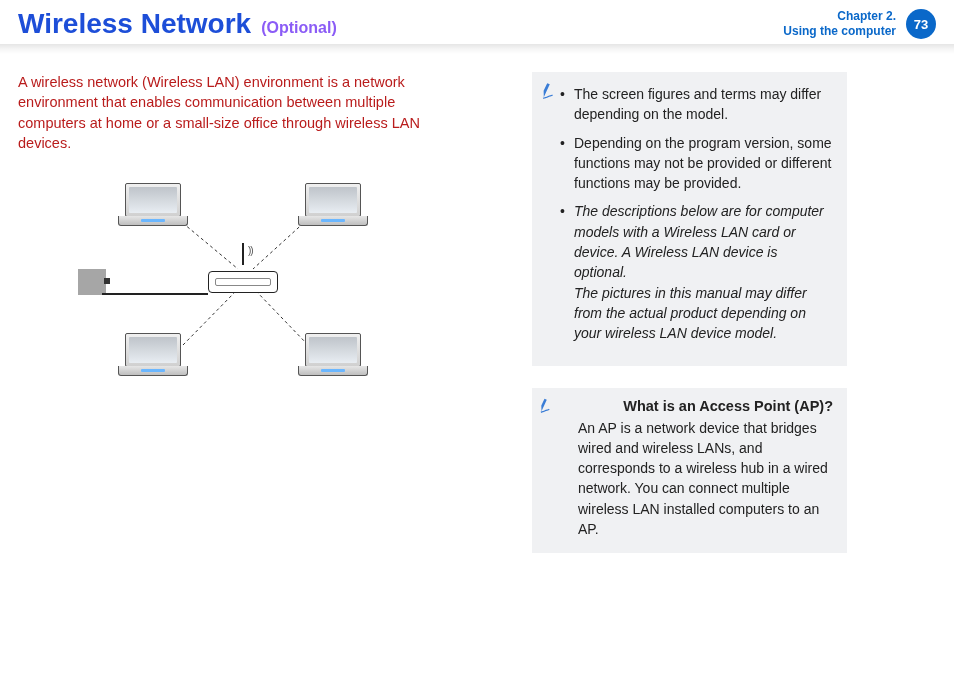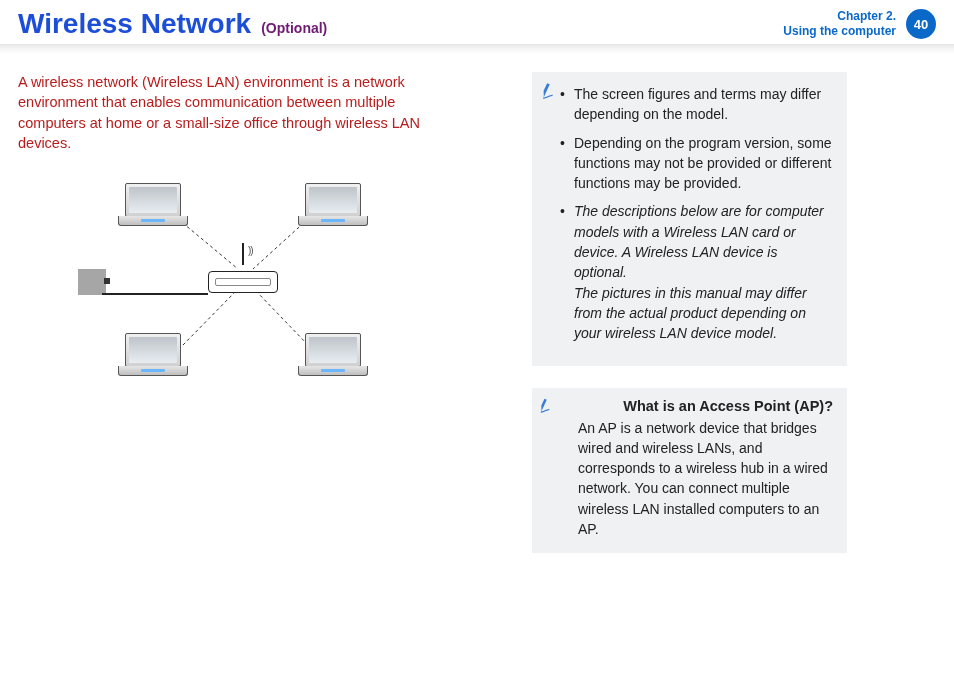--- a/index.html
+++ b/index.html
@@ -13,21 +13,21 @@
     position: relative;
   }
   .header {
     display: flex;
     justify-content: space-between;
     align-items: center;
     padding: 8px 18px 4px 18px;
   }
   .title-block { display: flex; align-items: baseline; gap: 10px; }
   .title { font-size: 28px; font-weight: 700; color: #1d4ed8; }
-  .subtitle { font-size: 14px; font-weight: 600; color: #701a75; }
+  .subtitle { font-size: 16px; font-weight: 600; color: #8b5cf6; }
   .chapter-block { display: flex; align-items: center; gap: 10px; }
   .chapter-text {
     text-align: right;
     color: #0a68c9;
     font-weight: 700;
     font-size: 12px;
     line-height: 1.25;
   }
   .page-badge {
     width: 30px; height: 30px;
@@ -158,21 +158,21 @@
 <div class="header">
   <div class="title-block">
     <span class="title">Wireless Network</span>
     <span class="subtitle">(Optional)</span>
   </div>
   <div class="chapter-block">
     <div class="chapter-text">
       <div>Chapter 2.</div>
       <div>Using the computer</div>
     </div>
-    <div class="page-badge">40</div>
+    <div class="page-badge">73</div>
   </div>
 </div>
 
 <div class="gradient-bar"></div>
 
 <div class="content">
   <div class="col-left">
     <p class="intro">A wireless network (Wireless LAN) environment is a network environment that enables communication between multiple computers at home or a small-size office through wireless LAN devices.</p>
 
     <div class="diagram">

